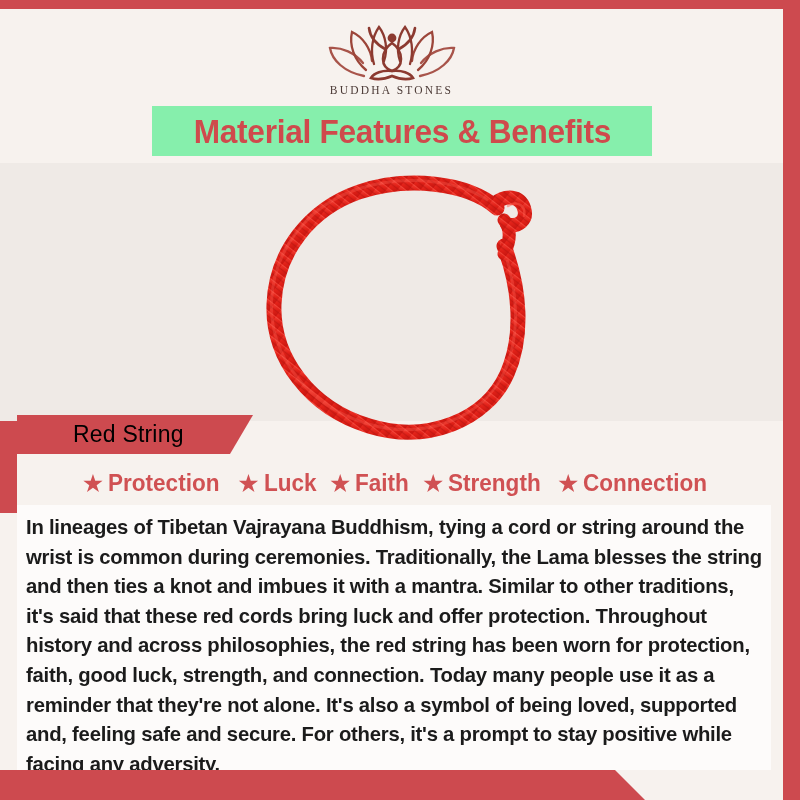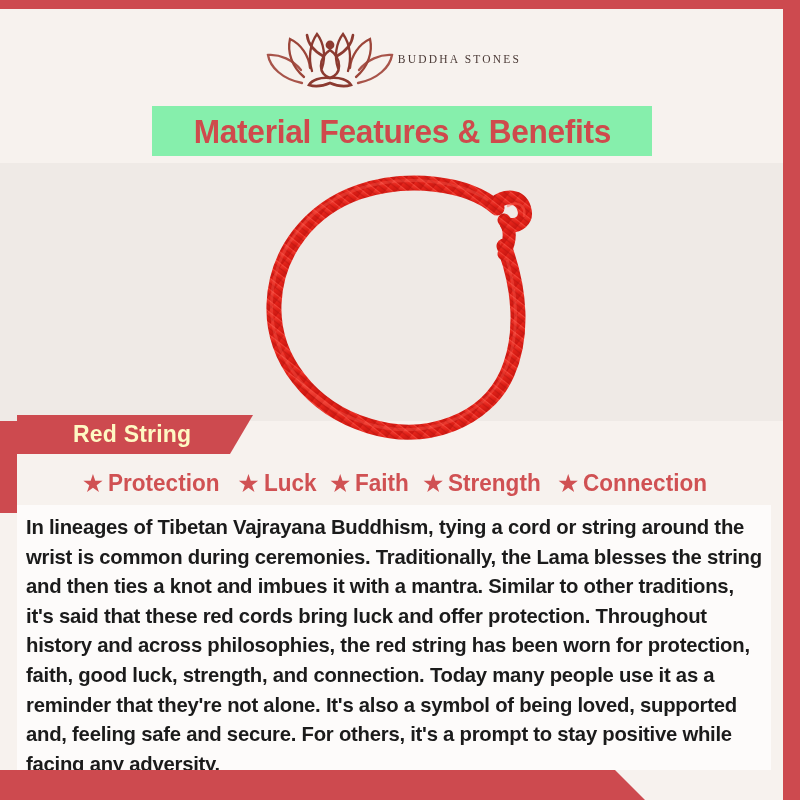--- a/index.html
+++ b/index.html
@@ -35,21 +35,21 @@
   .image-panel{
     position:absolute;left:0;top:163px;width:783px;height:258px;
     background:#efeae6;
   }
   
   .header{
     position:absolute;left:0;top:9px;width:783px;height:95px;
     display:flex;align-items:center;justify-content:center;
   }
   .logo{
-    display:flex;flex-direction:row;align-items:center;
+    display:flex;flex-direction:column;align-items:center;
     justify-content:center;margin-top:2px;
   }
   .logo-mark{display:block;line-height:0;}
   .logo-word{
     font-family:"Liberation Serif","DejaVu Serif",serif;
     font-size:11.5px;letter-spacing:2.2px;color:#4b3a36;
     margin-top:2px;white-space:nowrap;
   }
   
   .title-band{
@@ -67,21 +67,21 @@
     position:absolute;left:232px;top:168px;width:330px;height:280px;
   }
   
   .ribbon{
     position:absolute;left:17px;top:415px;width:236px;height:39px;
     background:#cd4a4f;
     clip-path:polygon(0 0,236px 0,213px 39px,0 39px);
     display:flex;align-items:center;
   }
   .ribbon-label{
-    color:#fef9c3;font-size:23px;font-weight:bold;
+    color:#000000;font-size:23px;font-weight:normal;
     margin-left:56px;letter-spacing:0.2px;white-space:nowrap;
   }
   
   .benefits{
     position:absolute;left:17px;top:463px;width:766px;height:40px;
     display:flex;align-items:center;justify-content:center;
   }
   .benefit{
     display:flex;align-items:center;white-space:nowrap;
     margin:0 4px;

